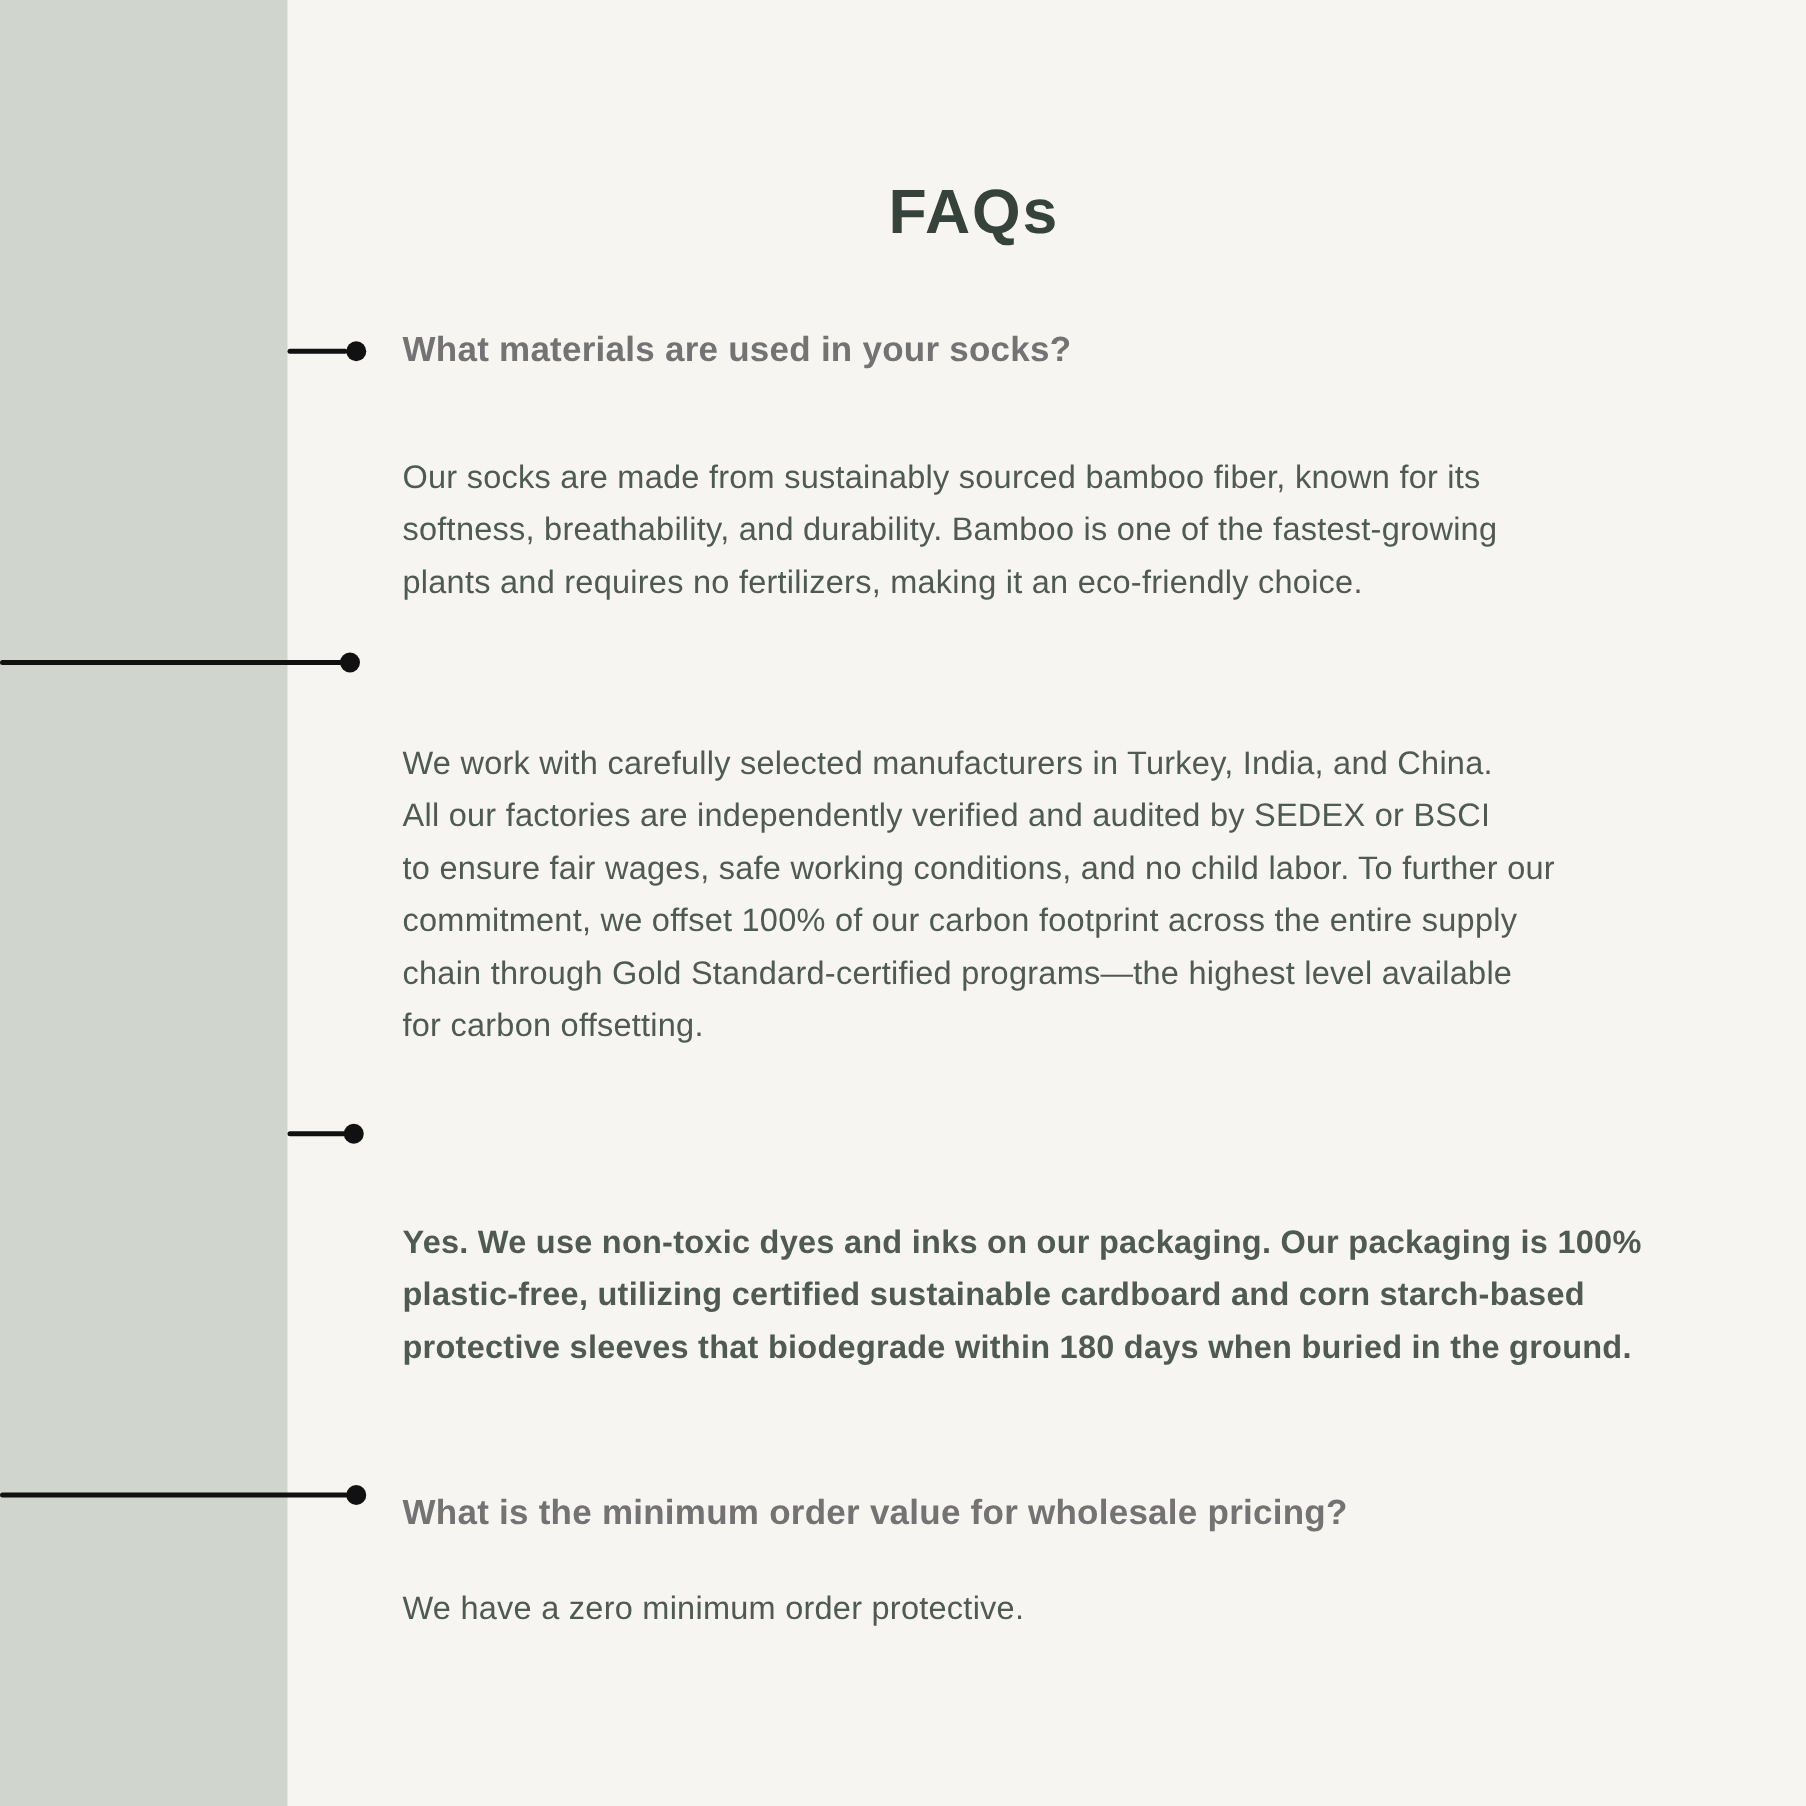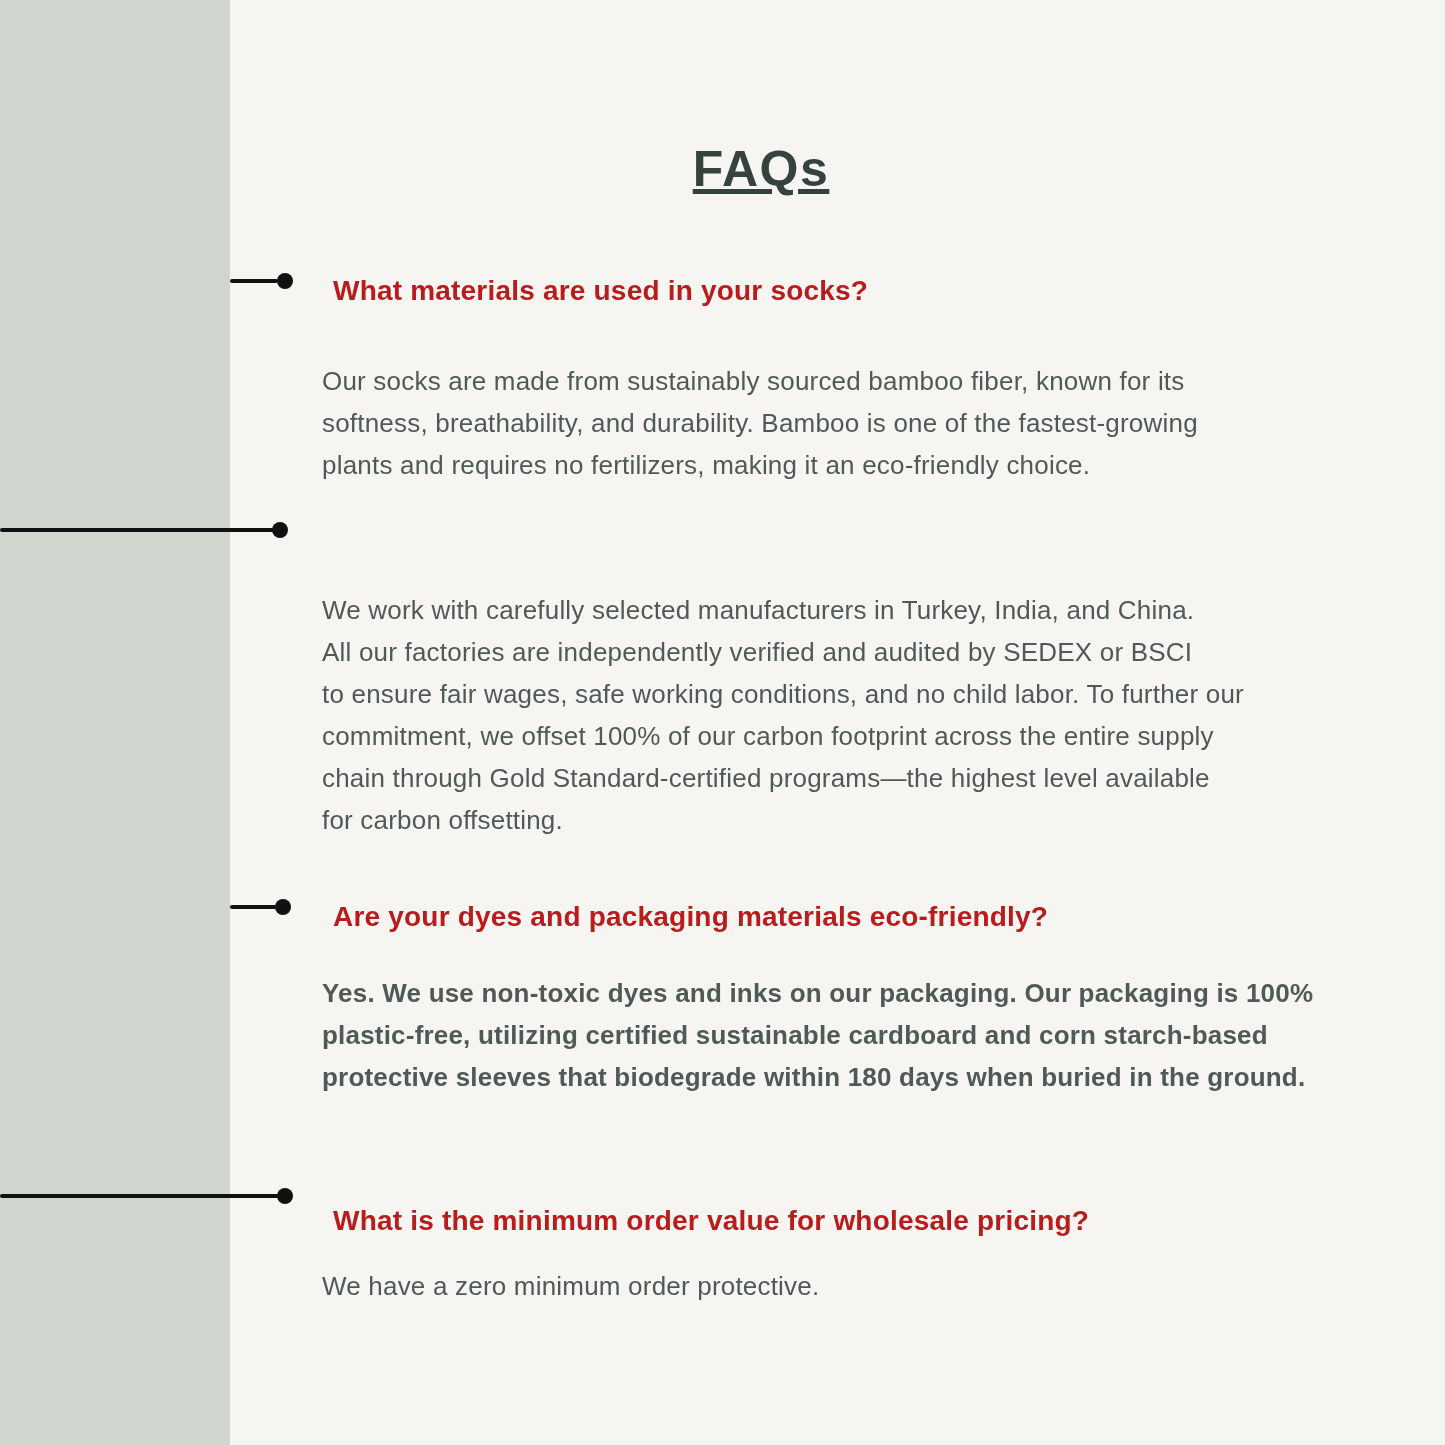--- a/index.html
+++ b/index.html
@@ -17,51 +17,50 @@
   .sidebar {
     position: absolute;
     left: 0;
     top: 0;
     width: 230px;
     height: 1445px;
     background: #d0d5cd;
   }
   .page-title {
     position: absolute;
-    left: 316px;
+    left: 334px;
     width: 890px;
     top: 106px;
     text-align: center;
     font-size: 50px;
     font-weight: 700;
     letter-spacing: 1.5px;
     color: #36423c;
-    text-decoration: underline;
   }
   .leader-line {
     position: absolute;
     height: 4px;
     background: #111111;
     border-radius: 2px;
   }
   .bullet-dot {
     position: absolute;
     width: 16px;
     height: 16px;
     border-radius: 50%;
     background: #111111;
   }
   .faq-question {
     position: absolute;
     left: 322px;
-    margin: 11px;
+    margin: 0;
     font-size: 28px;
     font-weight: 700;
     letter-spacing: 0.2px;
-    color: #b91c1c;
+    color: #737373;
     white-space: nowrap;
   }
   .faq-answer {
     position: absolute;
     left: 322px;
     margin: 0;
     width: 1080px;
     font-size: 26px;
     font-weight: 400;
     color: #505a54;
@@ -110,21 +109,20 @@
   <div class="bullet-dot dot-2"></div>
   <p class="faq-answer a-2">We work with carefully selected manufacturers in Turkey, India, and China.
 All our factories are independently verified and audited by SEDEX or BSCI
 to ensure fair wages, safe working conditions, and no child labor. To further our
 commitment, we offset 100% of our carbon footprint across the entire supply
 chain through Gold Standard-certified programs—the highest level available
 for carbon offsetting.</p>
 
   <div class="leader-line line-3"></div>
   <div class="bullet-dot dot-3"></div>
-  <h2 class="faq-question q-3">Are your dyes and packaging materials eco-friendly?</h2>
   <p class="faq-answer a-3">Yes. We use non-toxic dyes and inks on our packaging. Our packaging is 100%
 plastic-free, utilizing certified sustainable cardboard and corn starch-based
 protective sleeves that biodegrade within 180 days when buried in the ground.</p>
 
   <div class="leader-line line-4"></div>
   <div class="bullet-dot dot-4"></div>
   <h2 class="faq-question q-4">What is the minimum order value for wholesale pricing?</h2>
   <p class="faq-answer a-4">We have a zero minimum order protective.</p>
 
 </div>

